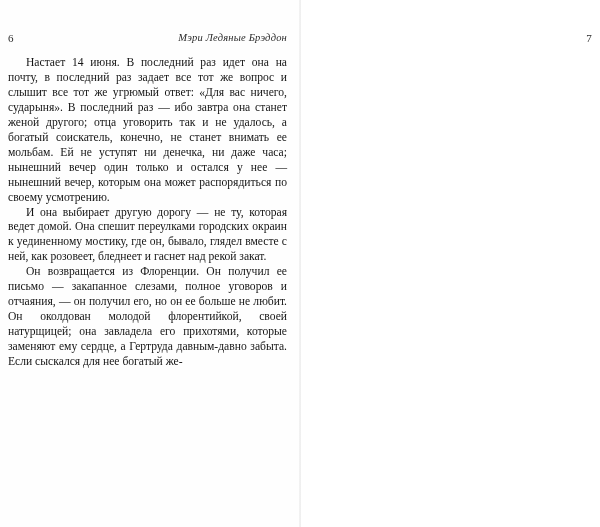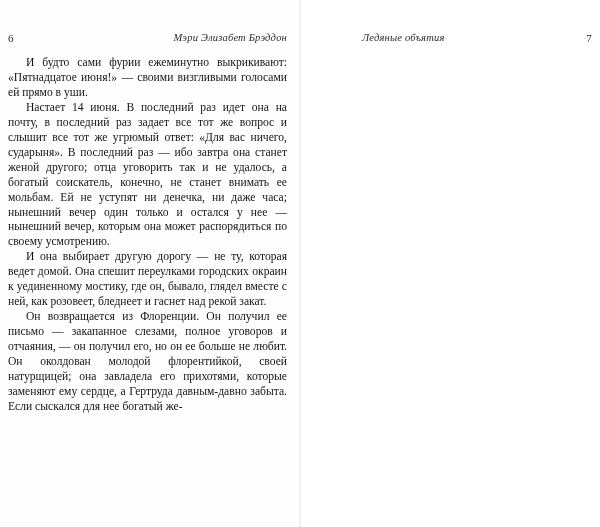--- a/index.html
+++ b/index.html
@@ -97,29 +97,27 @@
 <body>
 
 <div class="spread">
 
   <div class="page-edge-left"></div>
   <div class="page-edge-right"></div>
   <div class="gutter"></div>
 
   <div class="page page-left">
     <div class="running-head rh-folio head-left-folio">6</div>
-    <div class="running-head rh-title head-left-title">Мэри Элизабет Брэддон</div>
+    <div class="running-head rh-title head-left-title">Мэри Ледяные Брэддон</div>
 
     <div class="textblock tb-left">
-      <p>И будто сами фурии ежеминутно выкрикивают: «Пятнадцатое июня!» — своими визгливыми голосами ей прямо в уши.</p>
       <p>Настает 14 июня. В последний раз идет она на почту, в последний раз задает все тот же вопрос и слышит все тот же угрюмый ответ: «Для вас ничего, сударыня». В последний раз — ибо завтра она станет женой другого; отца уговорить так и не удалось, а богатый соискатель, конечно, не станет внимать ее мольбам. Ей не уступят ни денечка, ни даже часа; нынешний вечер один только и остался у нее — нынешний вечер, которым она может распорядиться по своему усмотрению.</p>
       <p>И она выбирает другую дорогу — не ту, которая ведет домой. Она спешит переулками городских окраин к уединенному мостику, где он, бывало, глядел вместе с ней, как розовеет, бледнеет и гаснет над рекой закат.</p>
       <p>Он возвращается из Флоренции. Он получил ее письмо — закапанное слезами, полное уговоров и отчаяния, — он получил его, но он ее больше не любит. Он околдован молодой флорентийкой, своей натурщицей; она завладела его прихотями, которые заменяют ему сердце, а Гертруда давным-давно забыта. Если сыскался для нее богатый же-</p>
     </div>
   </div>
 
   <div class="page page-right">
-    <div class="running-head rh-title head-right-title">Ледяные объятия</div>
     <div class="running-head rh-folio head-right-folio">7</div>
 
   </div>
 
 </div>
 
 </body></html>

